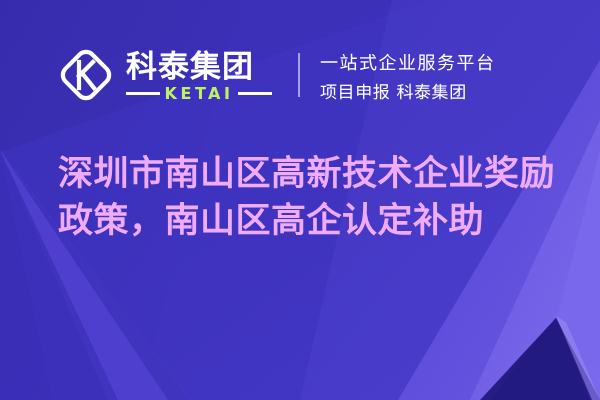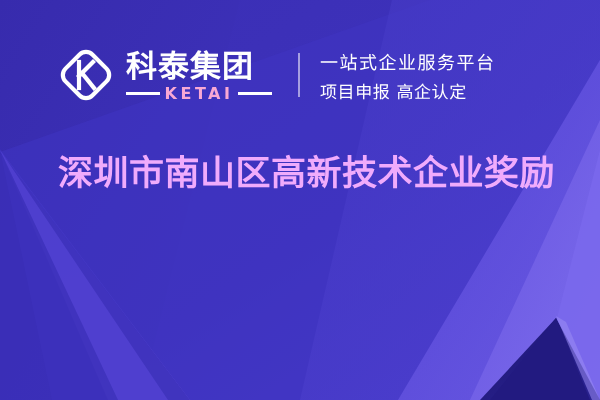--- a/index.html
+++ b/index.html
@@ -64,21 +64,21 @@
   .rule {
     height: 3px;
     background: #ffffff;
     flex: 1 1 auto;
     min-width: 9px;
   }
   #logo-en {
     font-size: 16px;
     line-height: 17px;
     font-weight: 700;
-    color: #f9a8d4;
+    color: #bef264;
     letter-spacing: 3.5px;
     white-space: nowrap;
     padding: 0 5px;
     font-family: "DejaVu Sans", "Liberation Sans", sans-serif;
   }
   #header-divider {
     width: 2px;
     height: 44px;
     background: #b9b3e8;
     opacity: .85;
@@ -206,21 +206,22 @@
         <span class="rule"></span>
         <span id="logo-en">KETAI</span>
         <span class="rule"></span>
       </div>
     </div>
 
     <div id="header-divider"></div>
 
     <div id="tagline">
       <div id="tagline-main">一站式企业服务平台</div>
-      <div id="tagline-sub">项目申报 高企认定</div>
+      <div id="tagline-sub">项目申报 科泰集团</div>
     </div>
   </div>
 
   <div id="headline">
     <div class="headline-line">深圳市南山区高新技术企业奖励</div>
+    <div class="headline-line">政策，南山区高企认定补助</div>
   </div>
 
 </div>
 
 </body></html>

